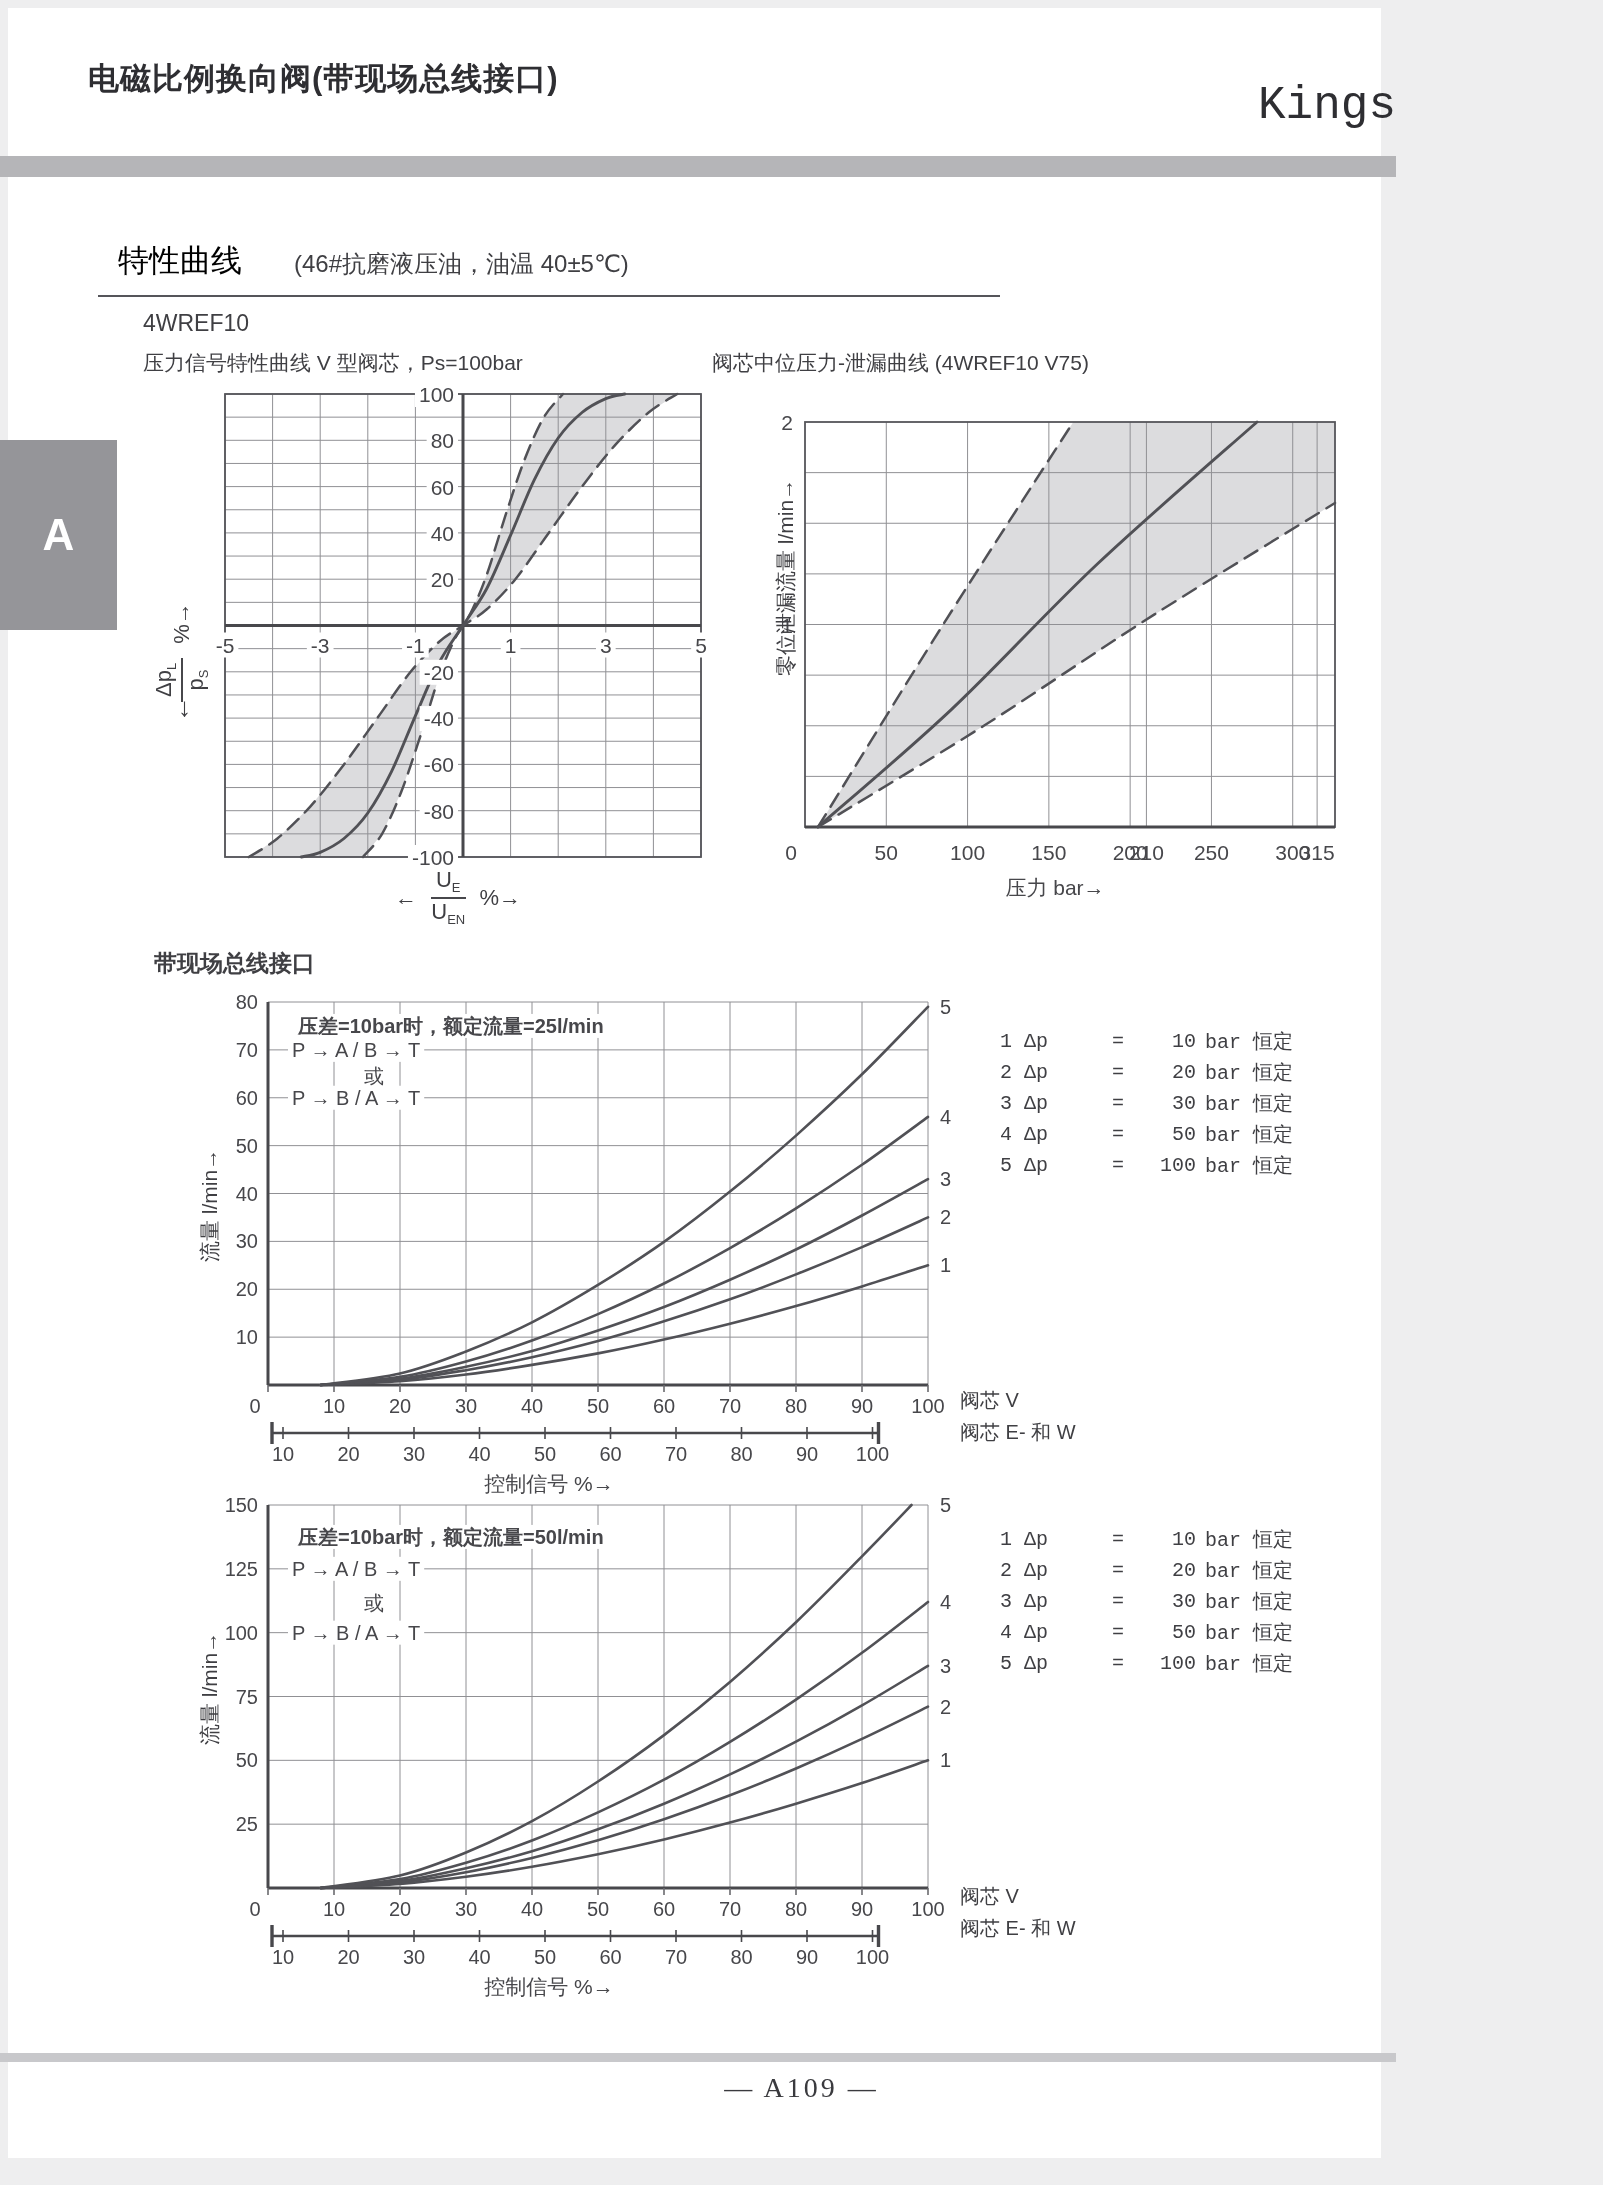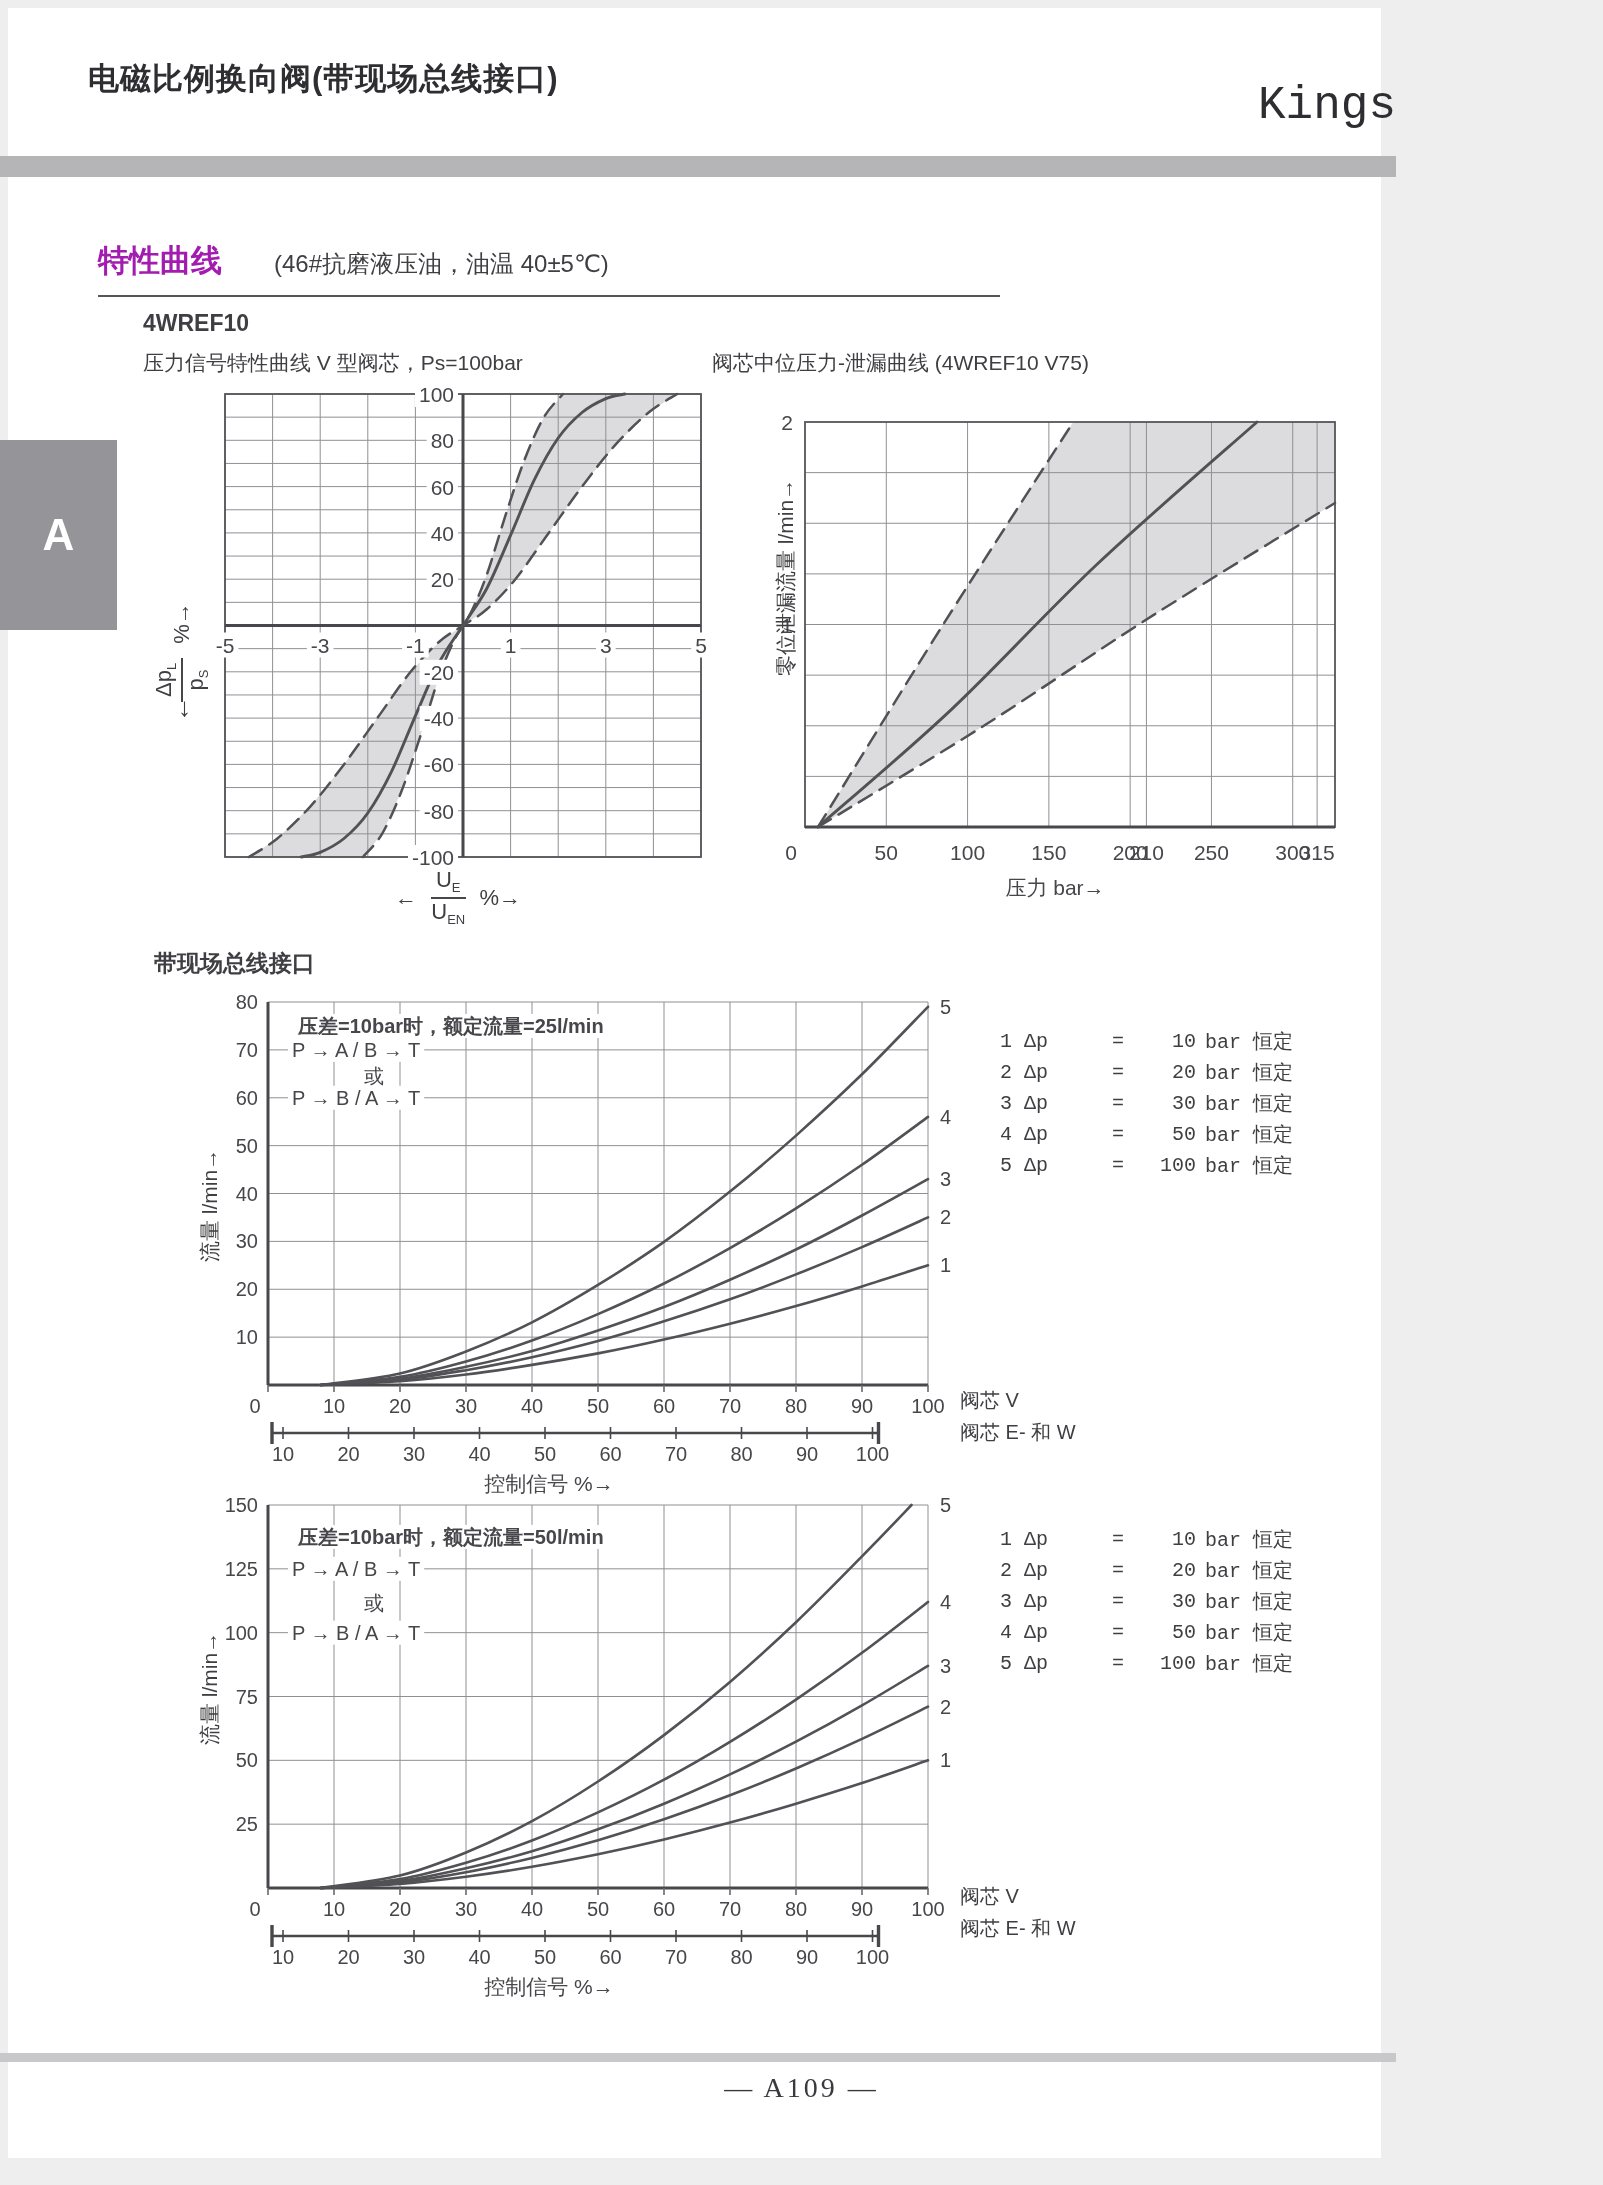--- a/index.html
+++ b/index.html
@@ -8,24 +8,24 @@
   .sheet{position:absolute;left:8px;top:8px;right:15px;bottom:27px;background:#ffffff;}
   .abs{position:absolute;}
   .header-title{left:88px;top:58px;font-size:31px;font-weight:bold;letter-spacing:1px;color:#2e2e32;}
   .brand{left:1258px;top:80px;font-family:Liberation Mono, monospace;font-size:46px;color:#2e2e32;}
   .brand sup{font-size:19px;}
   .hbar{left:0;top:156px;width:1603px;height:21px;background:#b5b5b8;}
   .fbar{left:0;top:2053px;width:1603px;height:9px;background:#c8c8cb;}
   .atab{left:0;top:440px;width:117px;height:190px;background:#959599;display:flex;align-items:center;justify-content:center;
         color:#ffffff;font-size:44px;font-weight:bold;}
   .sec{left:98px;top:240px;display:flex;align-items:flex-end;gap:12px;}
-  .sec-t{font-size:31px;font-weight:bold;color:#a21caf;}
+  .sec-t{font-size:31px;font-weight:normal;color:#000000;margin-left:20px;}
   .sec-s{font-size:24px;padding-bottom:2px;margin-left:40px;}
   .rule{left:98px;top:295px;width:902px;height:2px;background:#55555a;}
-  .model{left:143px;top:310px;font-size:23px;font-weight:bold;}
+  .model{left:143px;top:310px;font-size:23px;font-weight:normal;}
   .ct{font-size:21px;font-weight:normal;text-align:right;}
   .ct1{left:143px;top:349px;}
   .ct2{left:712px;top:349px;}
   .flow-h{left:154px;top:948px;font-size:23px;font-weight:bold;}
   svg{position:absolute;overflow:visible;font-family:"Liberation Sans","DejaVu Sans",sans-serif;}
   .grid{stroke:#909094;stroke-width:1;fill:none;}
   .grid2{stroke:#6a6a6e;stroke-width:1.6;fill:none;}
   .border{fill:none;stroke:#55555a;stroke-width:1.8;}
   .axis{stroke:#48484c;stroke-width:3;fill:none;}
   .band{fill:#dcdcde;stroke:none;}

